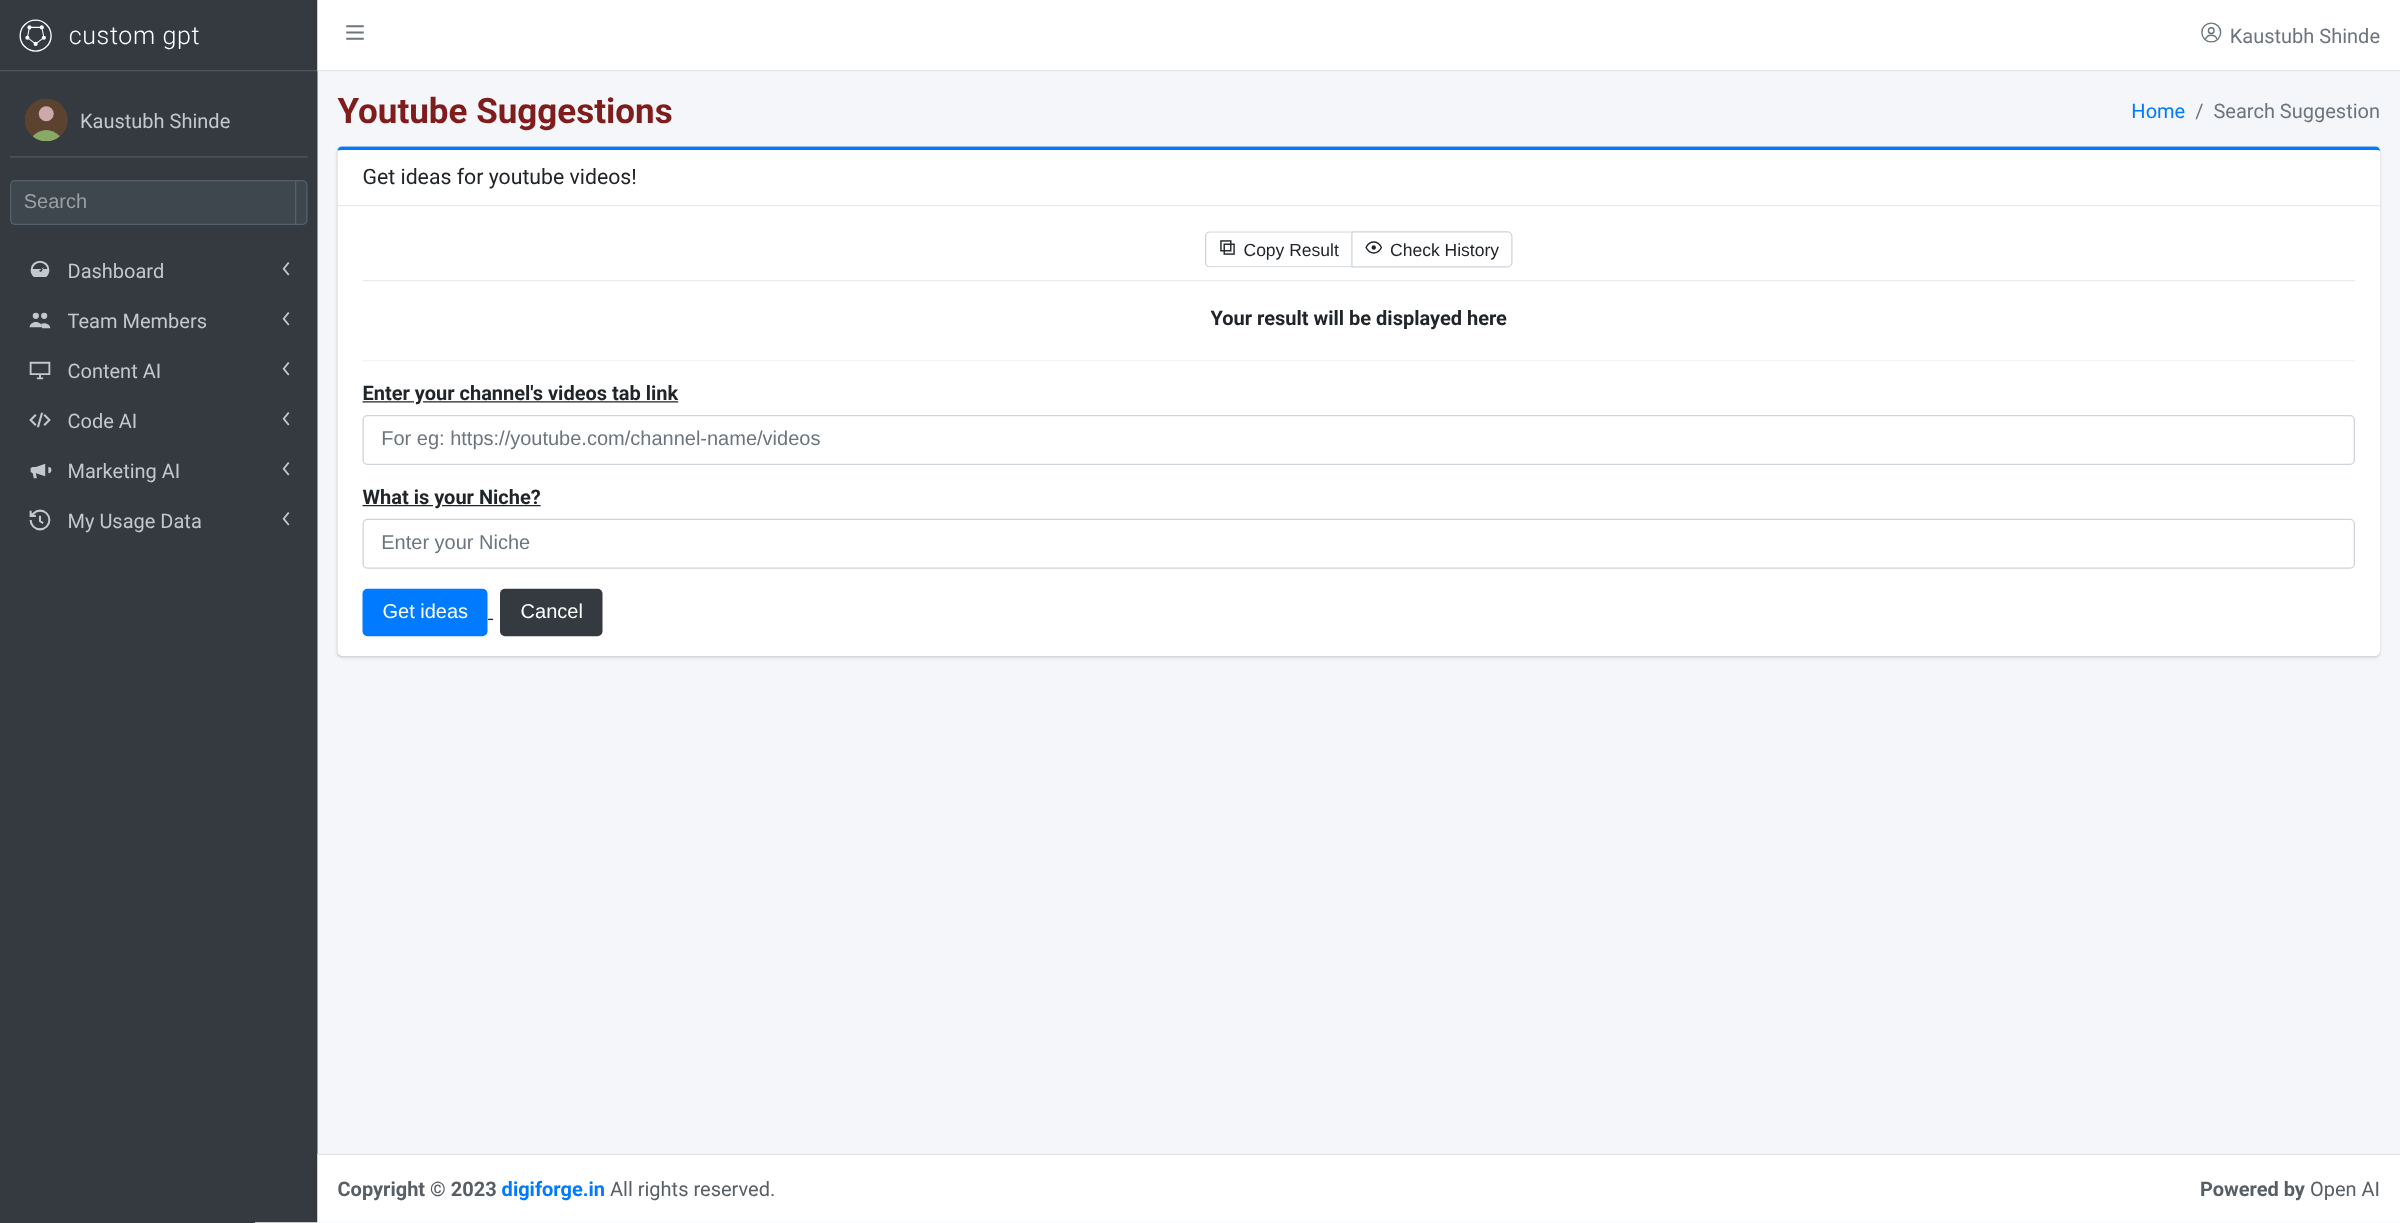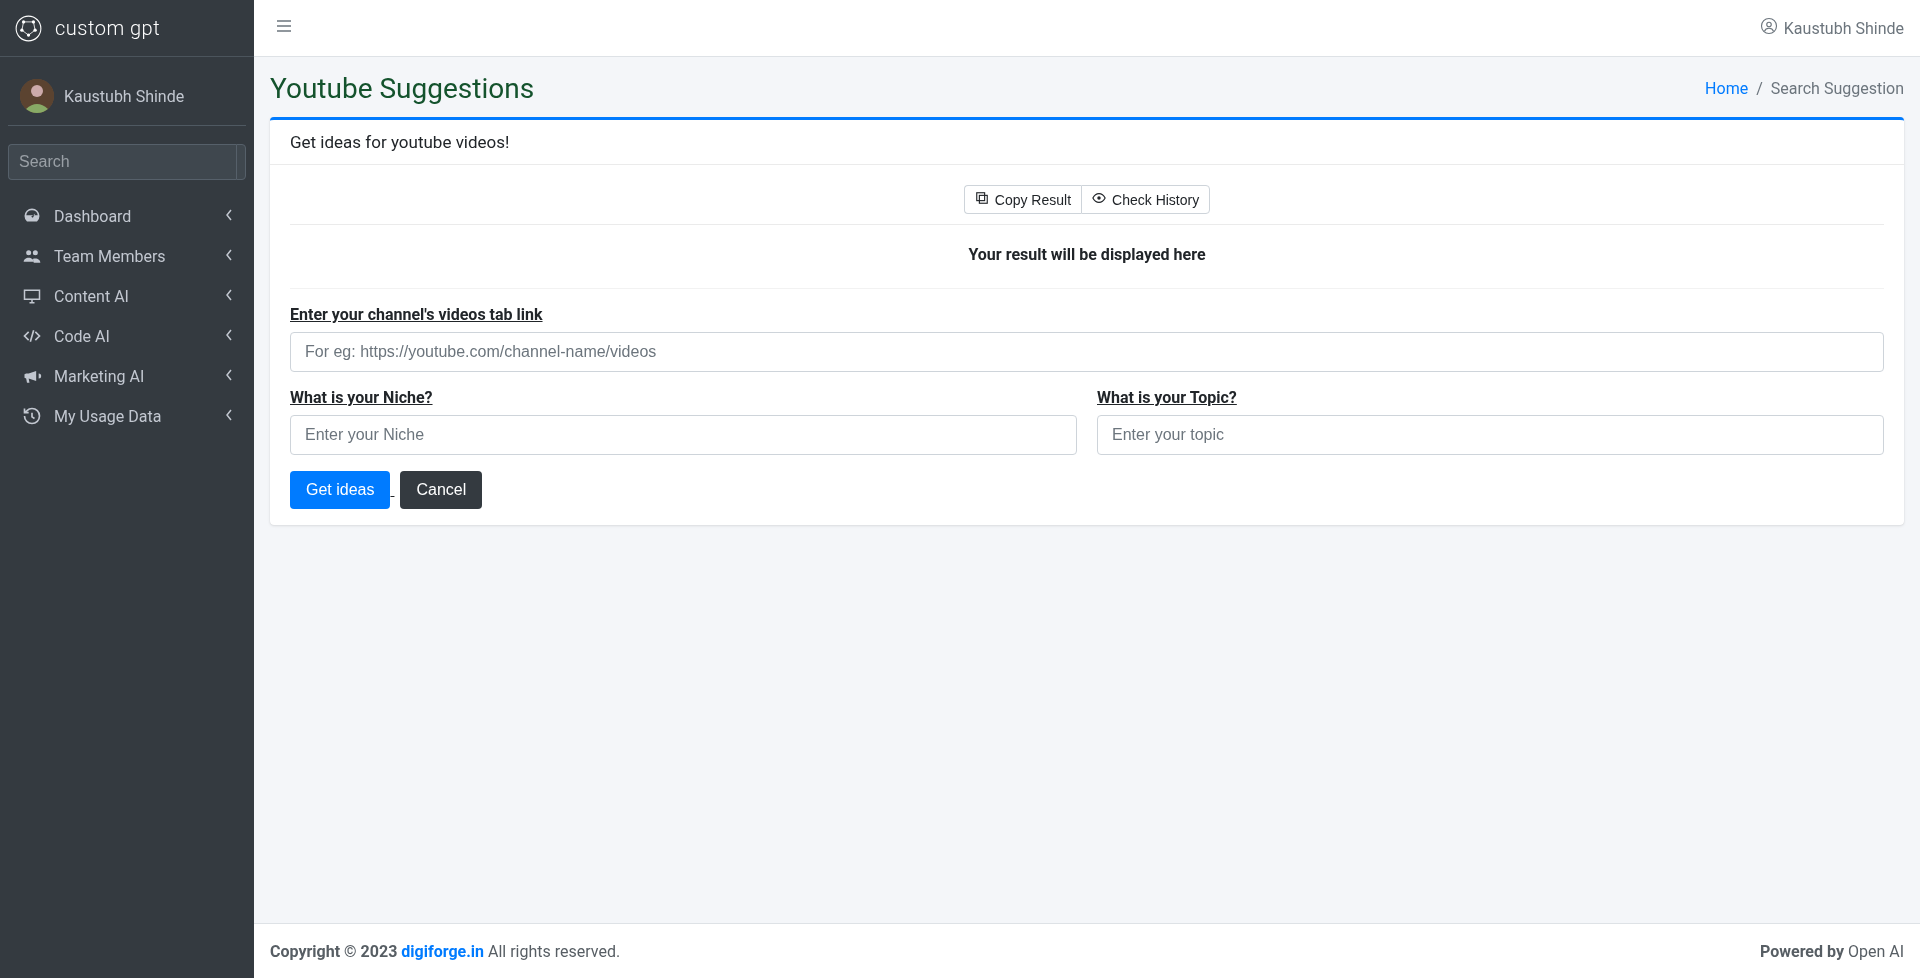--- a/index.html
+++ b/index.html
@@ -31,21 +31,21 @@
 
 
 .main { flex: 1; display: flex; flex-direction: column; }
 .topbar { height: 57px; background: #fff; border-bottom: 1px solid #dee2e6; display: flex; align-items: center; padding: 0 16px; justify-content: space-between; }
 .hamburger { cursor: pointer; padding: 6px; }
 .hamburger svg { width: 16px; height: 16px; fill: #6c757d; }
 .top-user { display: flex; align-items: center; color: #6c757d; font-size: 16px; cursor: pointer; }
 .top-user svg { width: 18px; height: 18px; fill: none; stroke: #6c757d; stroke-width: 1.5; margin-right: 6px; }
 
 .content-header { display: flex; justify-content: space-between; align-items: center; padding: 15px 16px 12px 16px; }
-.page-title { font-size: 28px; font-weight: 400; color: #14532d; }
+.page-title { font-size: 28px; font-weight: 700; color: #7f1d1d; }
 .breadcrumb { display: flex; align-items: center; font-size: 16px; }
 .breadcrumb a { color: #007bff; text-decoration: none; }
 .breadcrumb .sep { margin: 0 8px; color: #6c757d; }
 .breadcrumb .active { color: #6c757d; }
 
 .content { flex: 1; padding: 0 16px 16px 16px; overflow: auto; }
 .card { background: #fff; border-radius: 4px; box-shadow: 0 0 1px rgba(0,0,0,.125), 0 1px 3px rgba(0,0,0,.1); margin-top: 0; }
 .card-accent { border-top: 3px solid #007bff; }
 .card-header { padding: 12px 20px; border-bottom: 1px solid rgba(0,0,0,.08); font-size: 17px; }
 .card-body { padding: 20px 20px 16px 20px; }
@@ -256,24 +256,20 @@
             <div class="form-group">
               <label class="form-label">Enter your channel's videos tab link</label>
               <input class="form-control" type="text" placeholder="For eg: https://youtube.com/channel-name/videos" style="">
             </div>
 
             <div class="form-row">
               <div class="form-group">
                 <label class="form-label">What is your Niche?</label>
                 <input class="form-control" type="text" placeholder="Enter your Niche" style="">
               </div>
-              <div class="form-group">
-                <label class="form-label">What is your Topic?</label>
-                <input class="form-control" type="text" placeholder="Enter your topic" style="">
-              </div>
             </div>
 
             <div>
               <button class="btn btn-primary">Get ideas</button>
               <button class="btn btn-dark">Cancel</button>
             </div>
           </div>
 
         </div>
       </div>

